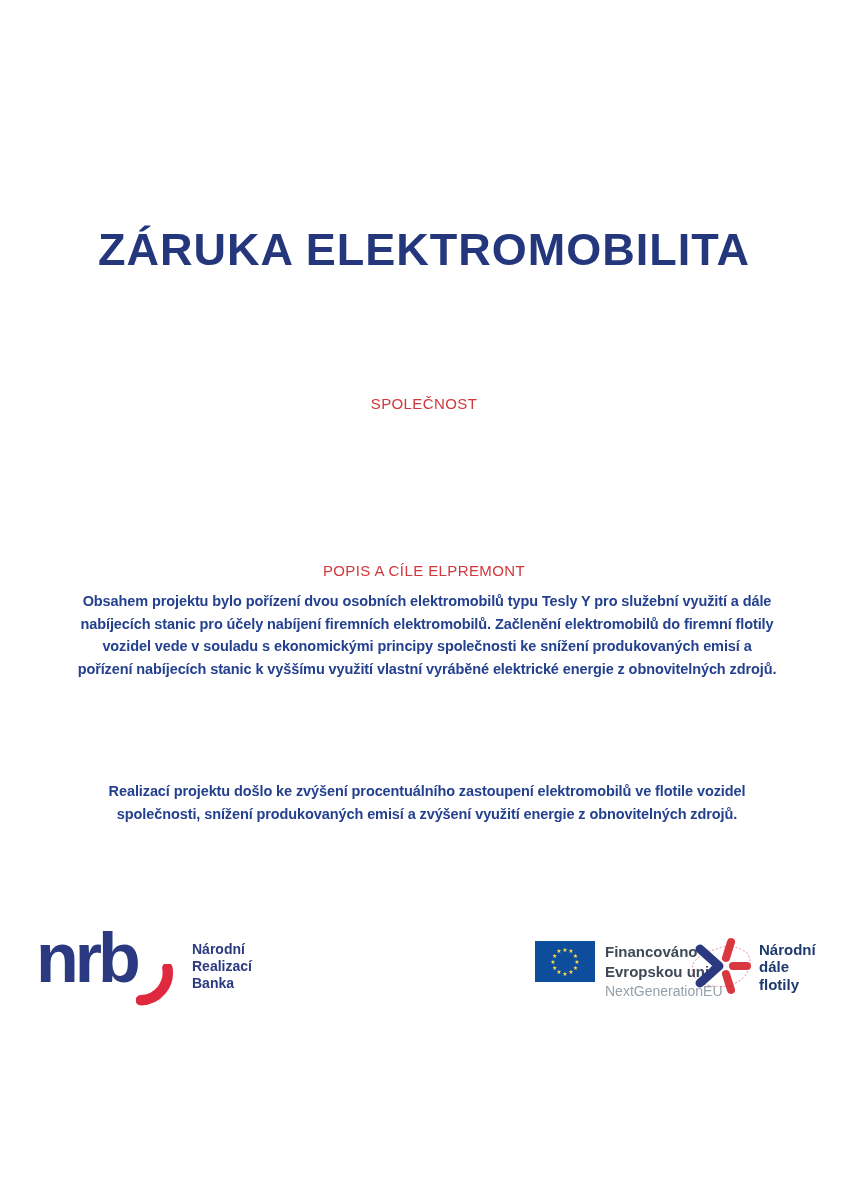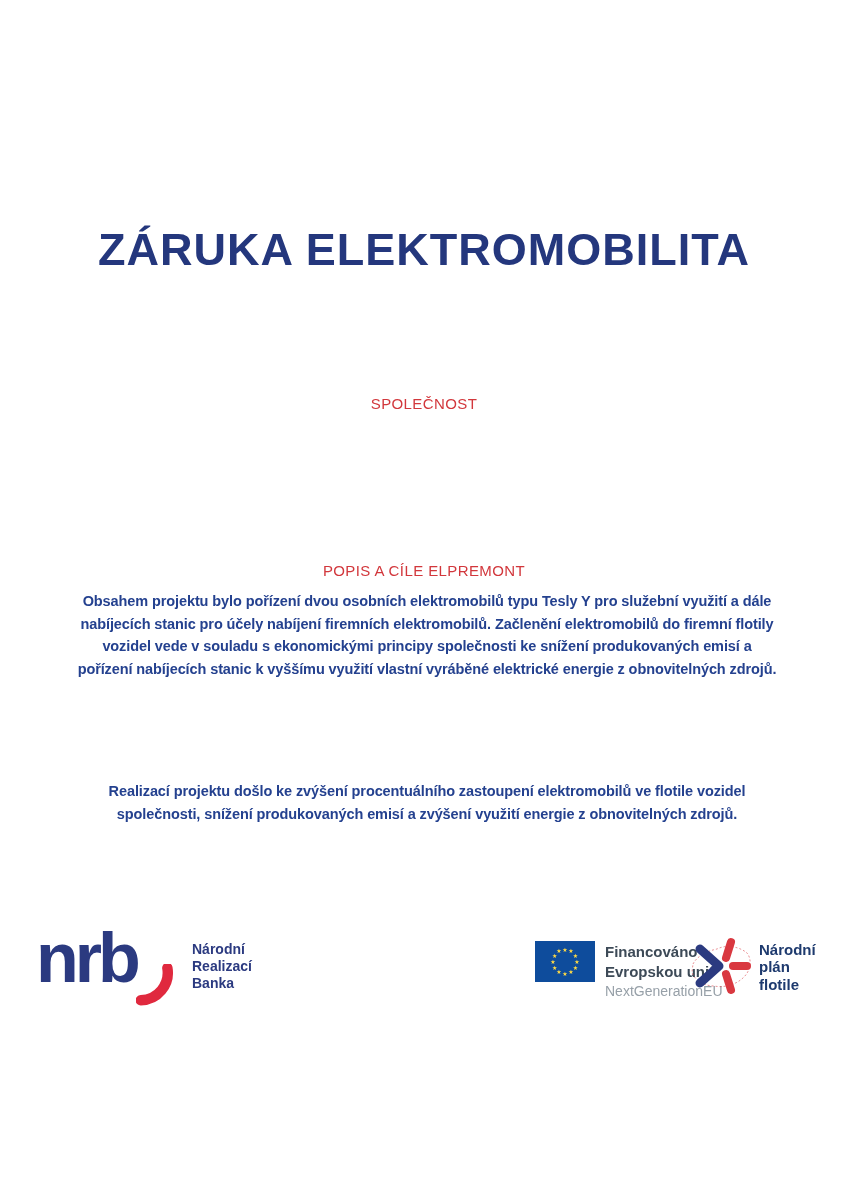--- a/index.html
+++ b/index.html
@@ -166,19 +166,19 @@
     <div class="npo">
       <svg class="npo-mark" width="70" height="66" viewBox="0 0 70 66">
         <path d="M8 30 C12 22 22 17 32 15 C42 10 55 13 62 19 C67 25 66 36 59 43 C51 51 39 54 29 52 C19 52 9 46 7 38 Z" fill="none" stroke="#d93840" stroke-width="1" stroke-dasharray="2 2" opacity="0.55"></path>
         <polyline points="15,15 34,32 15,49" fill="none" stroke="#2b3a80" stroke-width="9" stroke-linecap="round" stroke-linejoin="round"></polyline>
         <line x1="46" y1="8" x2="41" y2="24" stroke="#d93840" stroke-width="8" stroke-linecap="round"></line>
         <line x1="48" y1="32" x2="62" y2="32" stroke="#d93840" stroke-width="8" stroke-linecap="round"></line>
         <line x1="41" y1="40" x2="46" y2="56" stroke="#d93840" stroke-width="8" stroke-linecap="round"></line>
       </svg>
       <div class="npo-text">
         <div>Národní</div>
-        <div>plán</div>
-        <div>flotile</div>
+        <div>dále</div>
+        <div>flotily</div>
       </div>
     </div>
 
   </div>
 </div>
 
 </body></html>

